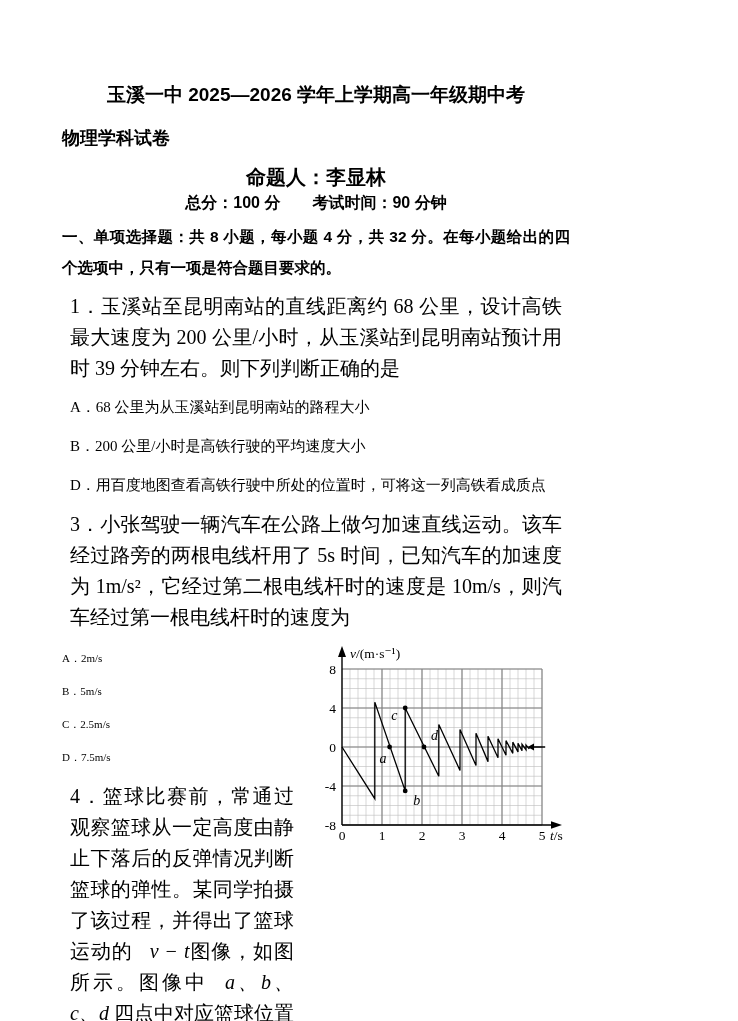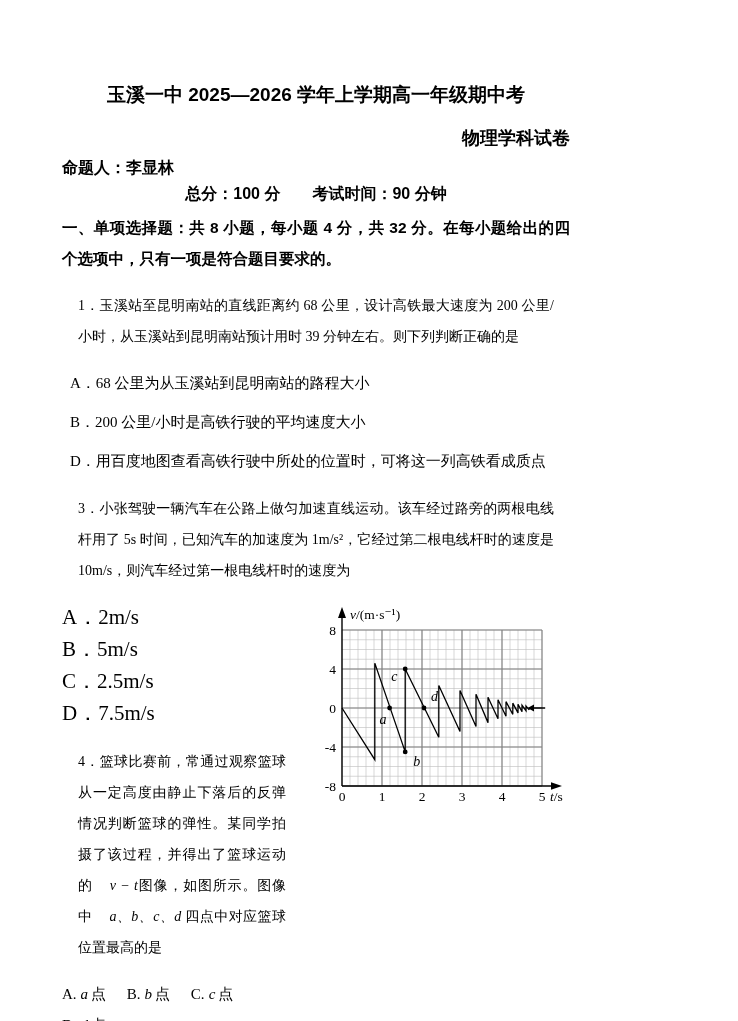--- a/index.html
+++ b/index.html
@@ -1,29 +1,29 @@
 <!DOCTYPE html>
 <html><head>
 <meta charset="utf-8">
 <style>
   html,body{margin:0;padding:0;background:#fff;}
   body{width:738px;height:1021px;color:#000;
        font-family:"Liberation Serif","DejaVu Serif",serif;}
   .page{box-sizing:border-box;width:632px;height:1021px;padding:82px 62px 0 62px;}
   .hd-sans{font-family:"Liberation Sans","DejaVu Sans",sans-serif;font-weight:bold;}
   .title{font-size:19px;text-align:center;line-height:26px;margin:0 0 18px 0;}
-  .subtitle{font-size:18px;text-align:right;line-height:25px;margin:0 0 4px 0;}
-  .examiner{font-size:16px;text-align:left;line-height:26px;margin:0;}
+  .subtitle{font-size:18px;text-align:left;line-height:25px;margin:0 0 13px 0;}
+  .examiner{font-size:20px;text-align:center;line-height:26px;margin:0;}
   .score-time{font-size:16px;text-align:center;line-height:25px;margin:0 0 6px 0;}
   .section-heading{font-size:15.5px;line-height:31px;text-align:justify;margin:0;}
-  .para{font-size:14px;line-height:31px;text-align:justify;margin:16px;}
+  .para{font-size:20px;line-height:31px;text-align:justify;margin:8px;}
   .opt{font-size:15px;line-height:31px;margin:8px;}
   .row2col{display:flex;align-items:flex-start;}
   .leftcol{width:346px;}
-  .optpair span.cell{display:inline-block;width:128px;font-size:21px;}
+  .optpair span.cell{display:inline-block;width:128px;font-size:11px;}
   .optpair{line-height:31px;}
   .it{font-style:italic;font-family:"Liberation Serif","DejaVu Serif",serif;padding-left:17px;}
   .q4opts{line-height:31px;font-size:15px;}
   .q4opts .q4opt{margin-right:17px;white-space:nowrap;}
   .q4opt .letter{font-style:italic;margin:0 3px 0 4px;}
   .chartcol{width:268px;margin-left:auto;margin-top:2px;}
   .footer{font-size:12.5px;text-align:center;color:#222;line-height:20px;margin-top:4px;
           font-family:"Liberation Serif","DejaVu Serif",serif;}
 </style>
 </head>

